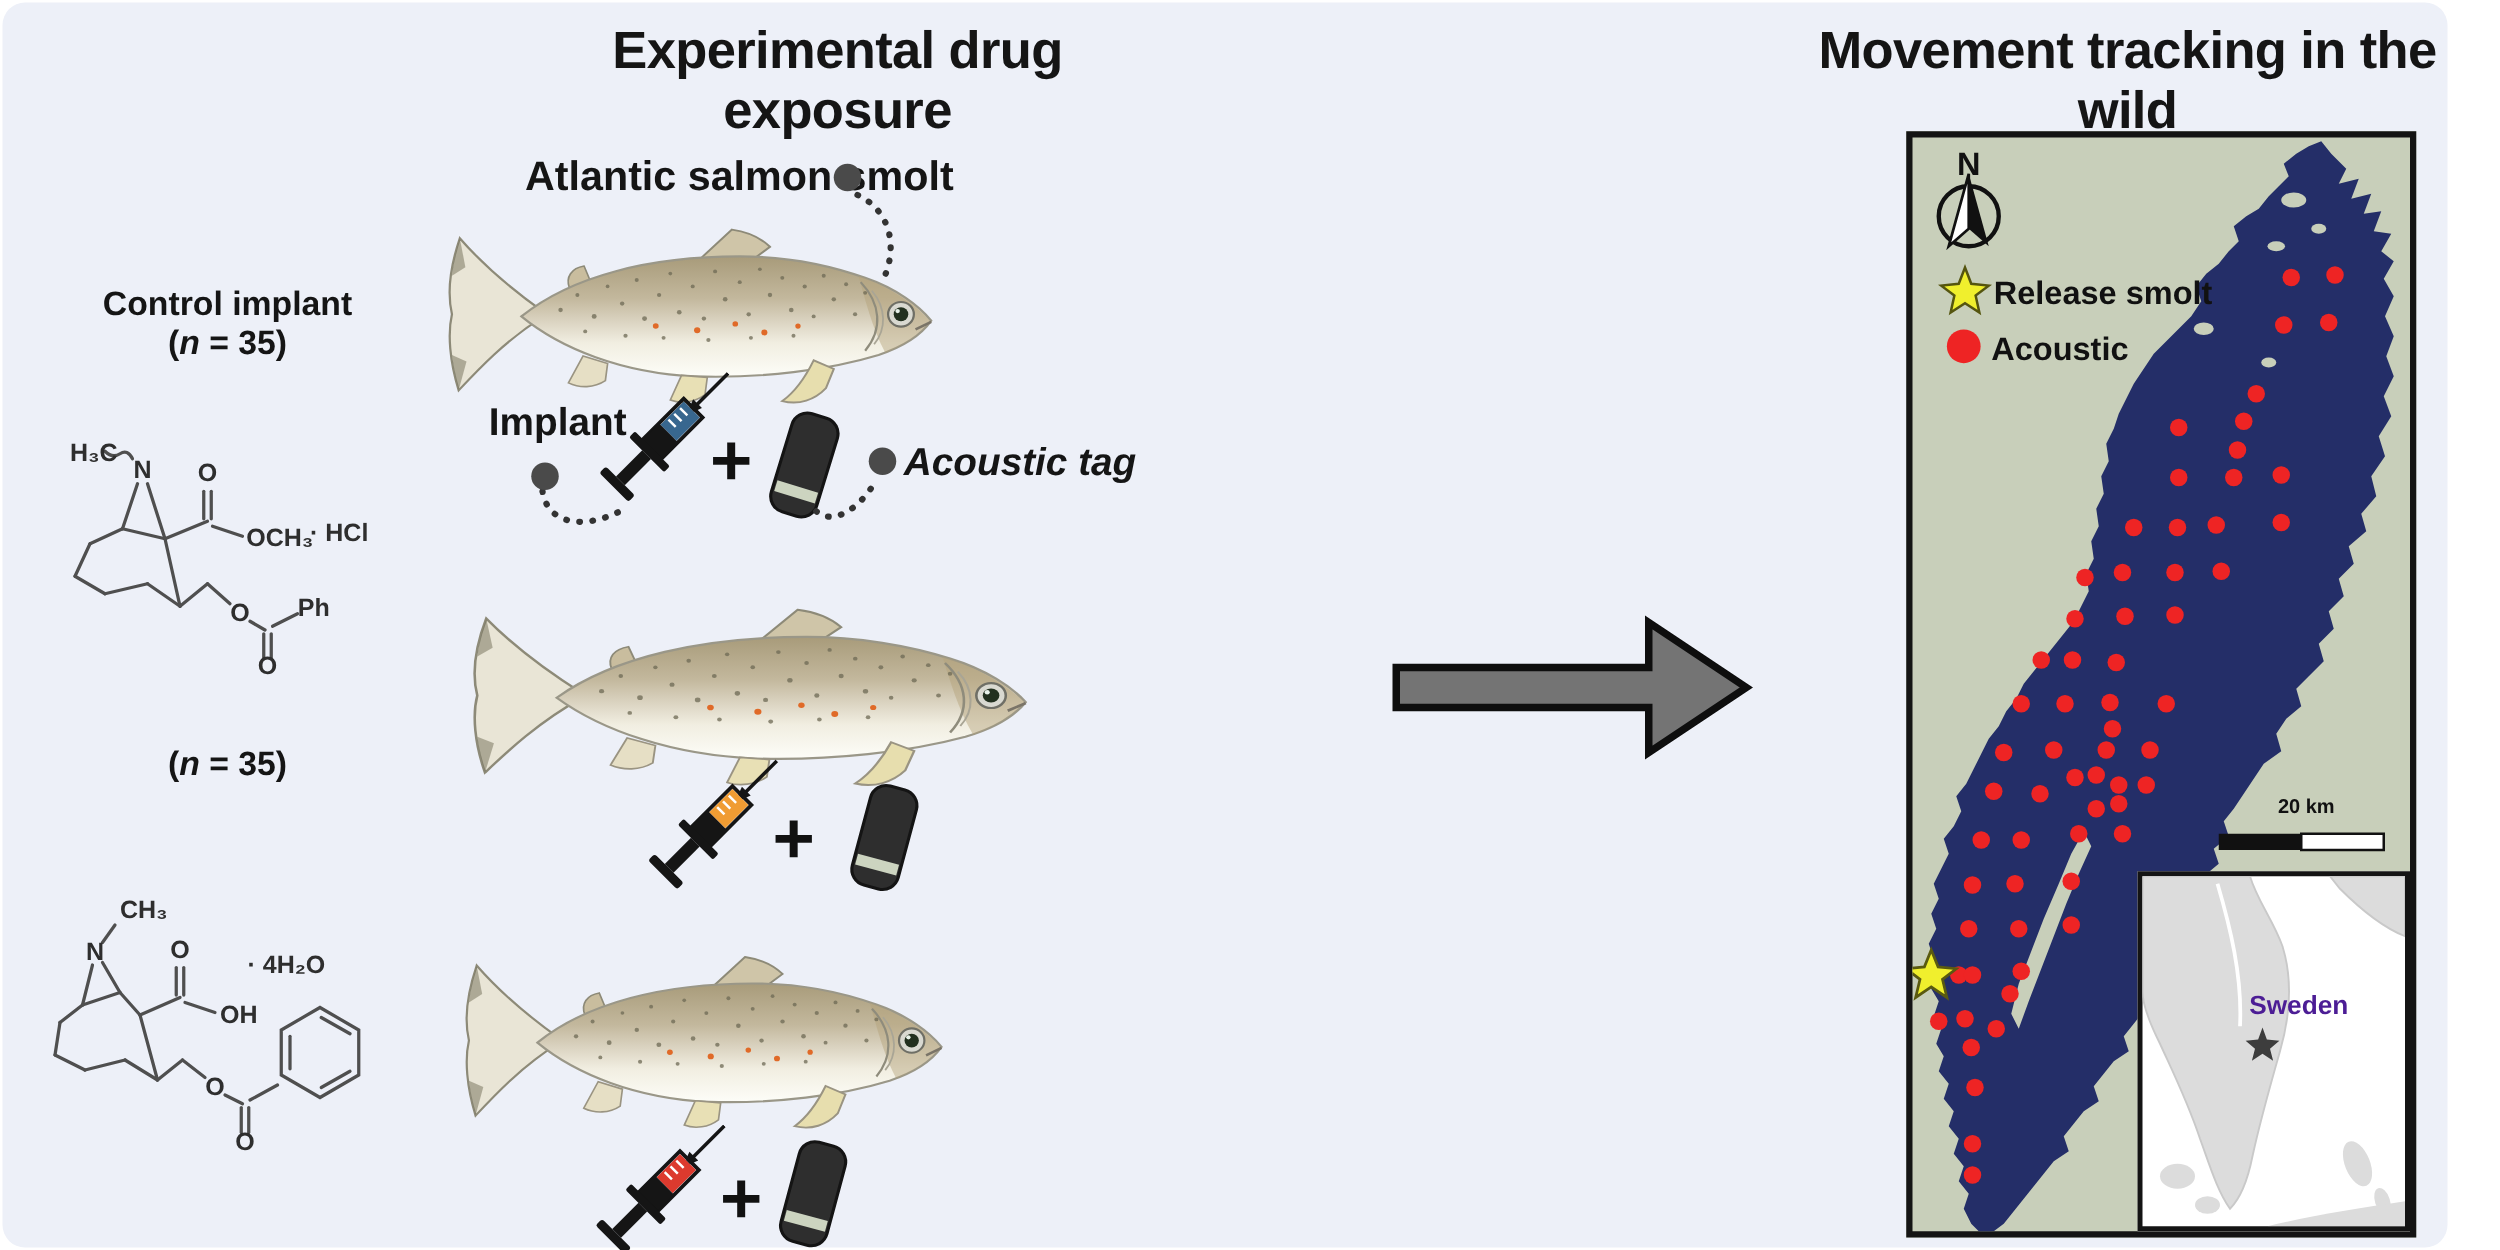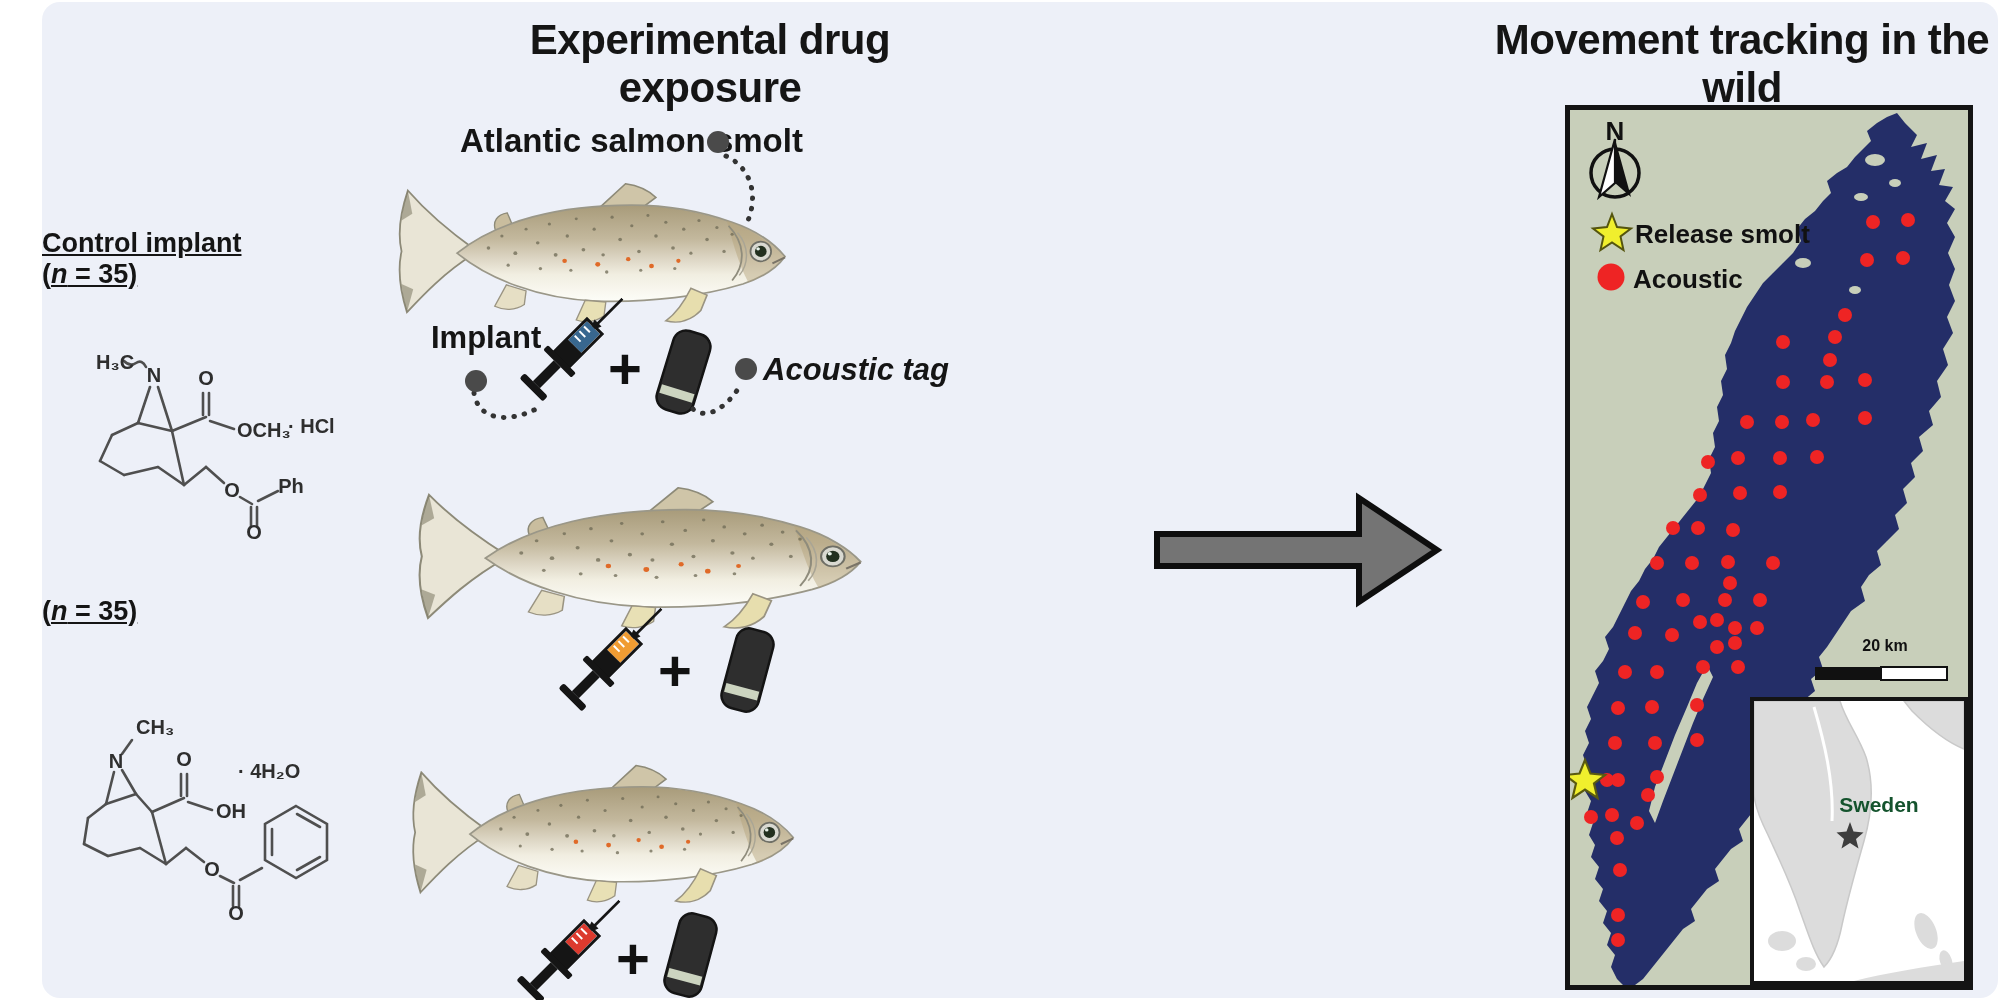--- a/index.html
+++ b/index.html
@@ -1,33 +1,33 @@
 <!DOCTYPE html>
 <html><head>
 <meta charset="utf-8">
 <style>
   html,body{margin:0;padding:0;background:#ffffff;}
-  #stage{position:relative;width:1960px;height:1000px;font-family:"Liberation Sans","DejaVu Sans",sans-serif;color:#151515;overflow:hidden;margin-left:40px;}
+  #stage{position:relative;width:1960px;height:1000px;font-family:"Liberation Sans","DejaVu Sans",sans-serif;color:#151515;overflow:hidden;}
   #card{position:absolute;inset:2px;background:#edf0f8;border-radius:18px;}
   .abs{position:absolute;}
   .title{font-size:42px;font-weight:bold;text-align:center;letter-spacing:-0.5px;}
   .callout{font-size:31px;font-weight:bold;}
-  .grp{font-size:27px;font-weight:bold;text-align:left;line-height:31px;text-decoration:underline;}
+  .grp{font-size:27px;font-weight:bold;text-align:center;line-height:31px;}
   .grp .cnt i{font-style:italic;}
   .plus{font-size:58px;font-weight:bold;color:#111;line-height:1;}
   .dot{width:22px;height:22px;border-radius:50%;background:#4a4a4a;}
   .chemtxt{font-size:20px;font-weight:bold;fill:#2e2e2e;}
   .chemln{stroke:#4f4f4f;stroke-width:2.6;fill:none;stroke-linecap:round;}
   
   #map{position:absolute;left:1525px;top:105px;width:408px;height:885px;background:#c8cfba;border:5px solid #141414;box-sizing:border-box;}
   #mapsvg{position:absolute;left:0;top:0;width:398px;height:875px;}
   .maptxt{position:absolute;font-weight:bold;color:#111;}
   #inset{position:absolute;right:0;bottom:0;width:218px;height:288px;background:#ffffff;border:4px solid #141414;box-sizing:border-box;}
   #insetsvg{position:absolute;left:0;top:0;width:210px;height:280px;}
-  .swedentxt{position:absolute;left:60px;top:92px;width:130px;text-align:center;font-size:21px;font-weight:bold;color:#14532d;}
+  .swedentxt{position:absolute;left:60px;top:92px;width:130px;text-align:center;font-size:21px;font-weight:bold;color:#4c1d95;}
 </style>
 </head>
 <body>
 
 <div id="stage">
 <div id="card"></div>
 
 <svg width="0" height="0" style="position:absolute">
   <defs>
     <linearGradient id="fishbody" x1="0" y1="0" x2="0" y2="1">

